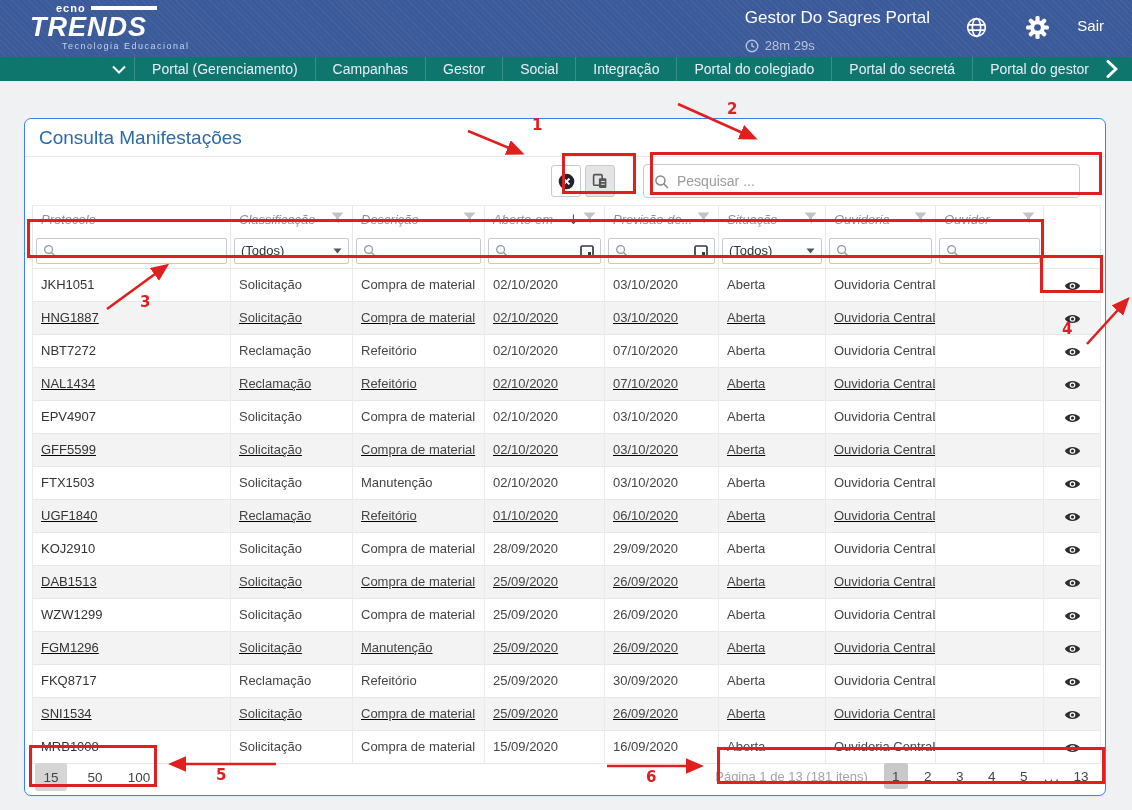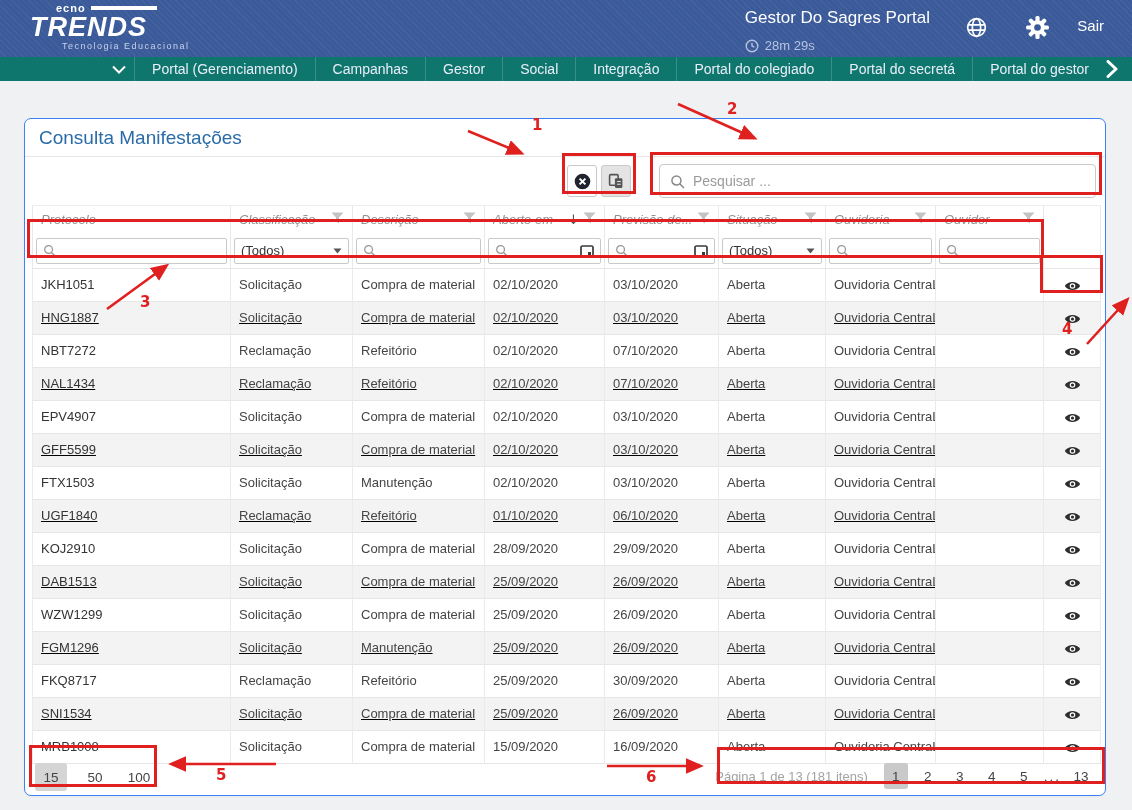--- a/index.html
+++ b/index.html
@@ -48,21 +48,21 @@
     position:absolute; left:24px; top:118px; width:1082px; height:678px;
     background:#fff; border:1px solid #3b82f6; border-radius:7px;
     box-shadow:0 1px 2px rgba(0,0,0,0.04);
   }
   .card-title {
     height:38px; line-height:38px; padding-left:14px;
     color:#2a6ba8; font-size:19px; border-bottom:1px solid #e7e7e7;
   }
   .toolbar {
     position:absolute; top:38px; left:0; right:0; height:48px;
-    display:flex; justify-content:flex-end; align-items:center; padding-right:9px;
+    display:flex; justify-content:flex-end; align-items:center; padding-right:25px;
   }
   .tool-btn {
     width:30px; height:32px; border:1px solid #c9c9c9; border-radius:3px; background:#fff;
     display:flex; align-items:center; justify-content:center; cursor:pointer; margin-left:4px;
   }
   .tool-btn.copy { background:#e4e4e4; }
   .search-box {
     width:437px; height:34px; margin-left:28px; border:1px solid #c9c9c9; border-radius:4px;
     display:flex; align-items:center; padding:0 10px; background:#fff;
   }

